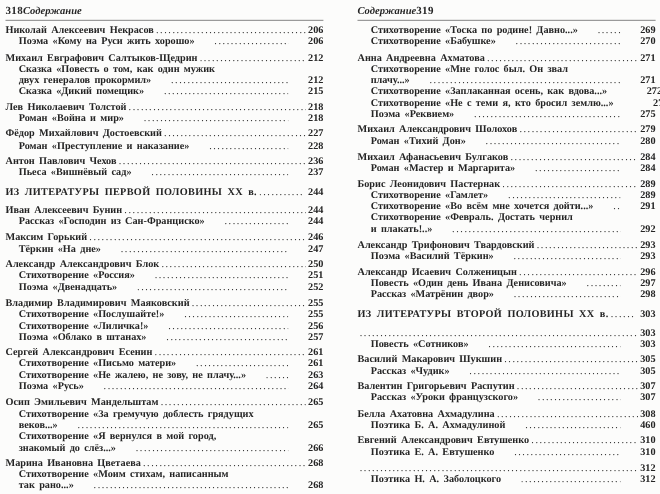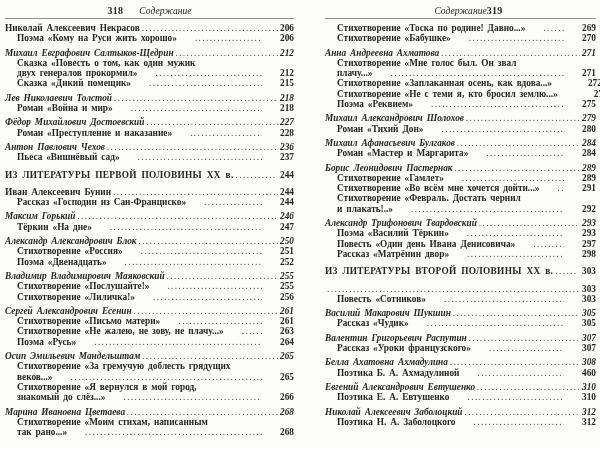--- a/index.html
+++ b/index.html
@@ -7,39 +7,39 @@
     width:600px; height:449px; overflow:hidden;
     background:#fcfcfb; color:#242424;
     font-family:"Liberation Serif","DejaVu Serif",serif;
   }
   .spread { position:relative; width:600px; height:449px; }
   .page { position:absolute; top:0; height:449px; box-sizing:border-box; padding-top:5px; }
   .page.left  { left:0;   width:300px; padding-left:5px;  padding-right:6px; }
   .page.right { left:300px; width:300px; padding-left:25px; padding-right:4px; }
 
   .phead {
-    display:flex; justify-content:center; align-items:baseline;
+    display:flex; justify-content:flex-start; align-items:baseline;
     border-bottom:1.4px solid #8f8f8f; padding-bottom:2px; margin-bottom:4px;
   }
   .folio  { font-weight:bold; font-size:10px; letter-spacing:.3px; }
-  .htitle { font-weight:normal; font-style:italic; font-size:9.6px;padding-left:16px; }
+  .htitle { font-weight:bold; font-style:italic; font-size:9.6px; }
 
   .toc { font-size:9.3px; line-height:10.3px; }
   .row { display:flex; align-items:baseline; }
   .row .t  { white-space:pre; font-weight:600; word-spacing:1.6px; }
   .row .pg { font-weight:600; margin-left:1px; }
   .dots {
     flex:1 1 auto; min-width:0; overflow:hidden; white-space:nowrap;
     color:#3a3a3a; letter-spacing:1.4px; margin:0 1px 0 2px;
   }
   .dots::after {
     content:"........................................................................................................................";
   }
   .ind1 { padding-left:12px;gap:16px; }
-  .g1 { margin-top:4px;font-style:italic; }
+  .g1 { margin-top:4px; }
   .g2 { margin-top:7px; }
   .sec .t  { letter-spacing:.3px; word-spacing:2.2px; }
   .sec .pg { margin-left:4px; }
 </style>
 </head>
 <body>
 
 <div class="spread">
 
   <div class="page left">
@@ -154,20 +154,25 @@
         <div class="row ind1">
           <span class="t">Стихотворение «Послушайте!»</span>
           <span class="dots"></span>
           <span class="pg">255</span>
         </div>
         <div class="row ind1">
           <span class="t">Стихотворение «Лиличка!»</span>
           <span class="dots"></span>
           <span class="pg">256</span>
         </div>
+        <div class="row ind1">
+          <span class="t">Поэма «Облако в штанах»</span>
+          <span class="dots"></span>
+          <span class="pg">257</span>
+        </div>
         <div class="row ind0 g1">
           <span class="t">Сергей Александрович Есенин</span>
           <span class="dots"></span>
           <span class="pg">261</span>
         </div>
         <div class="row ind1">
           <span class="t">Стихотворение «Письмо матери»</span>
           <span class="dots"></span>
           <span class="pg">261</span>
         </div>
@@ -308,20 +313,25 @@
         <div class="row ind0 g1">
           <span class="t">Александр Трифонович Твардовский</span>
           <span class="dots"></span>
           <span class="pg">293</span>
         </div>
         <div class="row ind1">
           <span class="t">Поэма «Василий Тёркин»</span>
           <span class="dots"></span>
           <span class="pg">293</span>
         </div>
+        <div class="row ind0 g1">
+          <span class="t">Александр Исаевич Солженицын</span>
+          <span class="dots"></span>
+          <span class="pg">296</span>
+        </div>
         <div class="row ind1">
           <span class="t">Повесть «Один день Ивана Денисовича»</span>
           <span class="dots"></span>
           <span class="pg">297</span>
         </div>
         <div class="row ind1">
           <span class="t">Рассказ «Матрёнин двор»</span>
           <span class="dots"></span>
           <span class="pg">298</span>
         </div>
@@ -373,21 +383,20 @@
           <span class="t">Евгений Александрович Евтушенко</span>
           <span class="dots"></span>
           <span class="pg">310</span>
         </div>
         <div class="row ind1">
           <span class="t">Поэтика Е. А. Евтушенко</span>
           <span class="dots"></span>
           <span class="pg">310</span>
         </div>
         <div class="row ind0 g1">
-          <span class="t">Николай Алексеевич Заболоцкий</span>
           <span class="dots"></span>
           <span class="pg">312</span>
         </div>
         <div class="row ind1">
           <span class="t">Поэтика Н. А. Заболоцкого</span>
           <span class="dots"></span>
           <span class="pg">312</span>
         </div>
       </div>
   </div>

